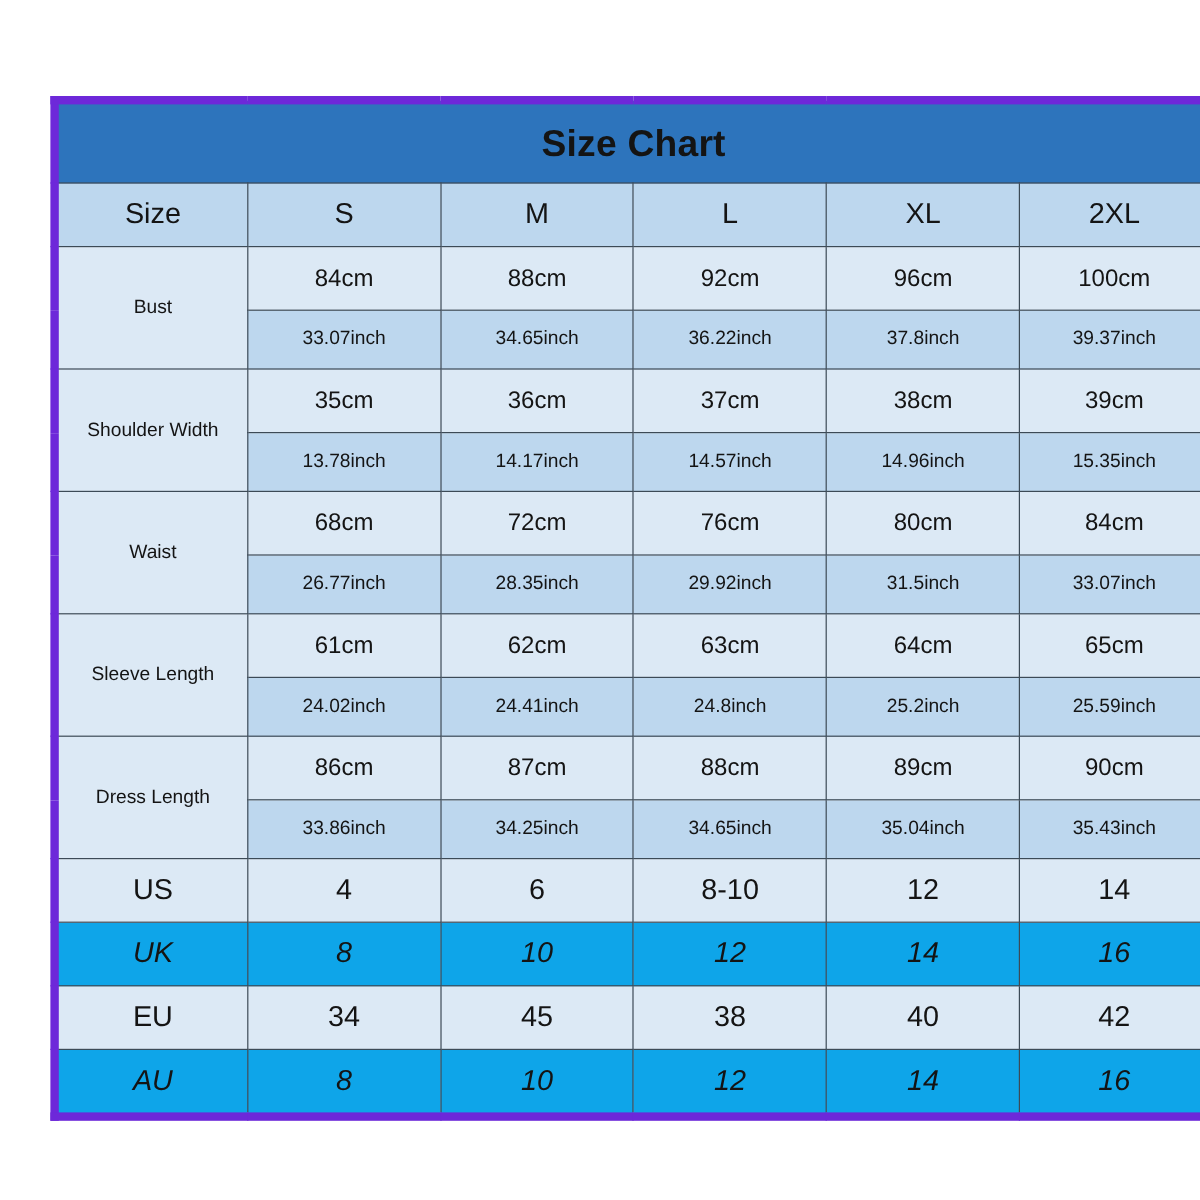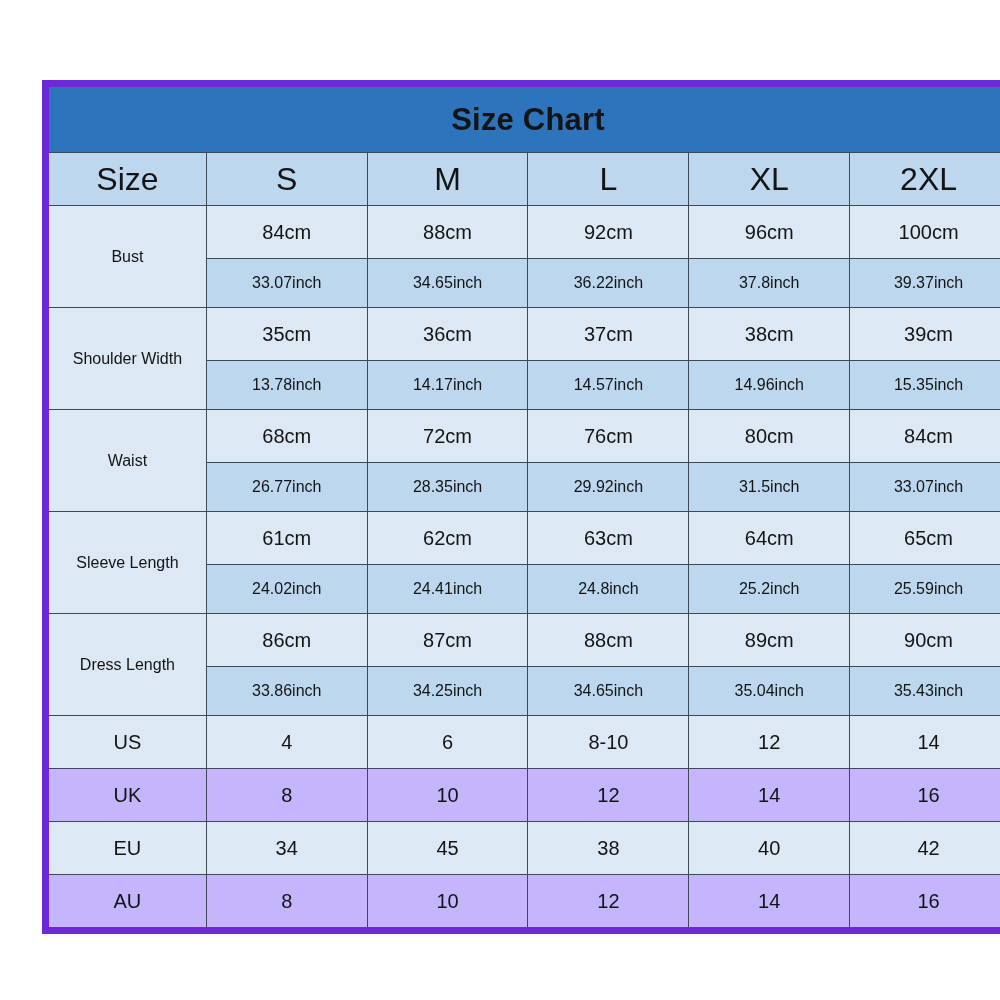--- a/index.html
+++ b/index.html
@@ -40,26 +40,26 @@
   td.title-cell {
     background: #2d74bc;
     color: #ffffff;
     font-size: 31px;
     font-weight: bold;
     height: 65px;
     letter-spacing: .2px;
   }
 
   
-  .shade-dark  { background: #c4b5fd; }
+  .shade-dark  { background: #0ea5e9; font-style: italic; }
   .shade-light { background: #dce9f5; }
 
   
   td.hdr {
-    font-size: 32px;
+    font-size: 24px;
     height: 52px;
     background: #bdd7ee;
   }
   td.hdr.label { background: #bdd7ee; }
 
   
   td.meas-label {
     background: #dce9f5;
     font-size: 16px;
     line-height: 1.25;
@@ -76,21 +76,21 @@
   
   td.inch {
     font-size: 16px;
     height: 48px;
     background: #bdd7ee;
     margin-top: 24px;
   }
 
   
   td.plain {
-    font-size: 20px;
+    font-size: 24px;
     height: 52px;
   }
 </style>
 </head>
 <body>
 
 <div id="chart-wrap">
   <table class="size-chart">
     <tbody>
 

